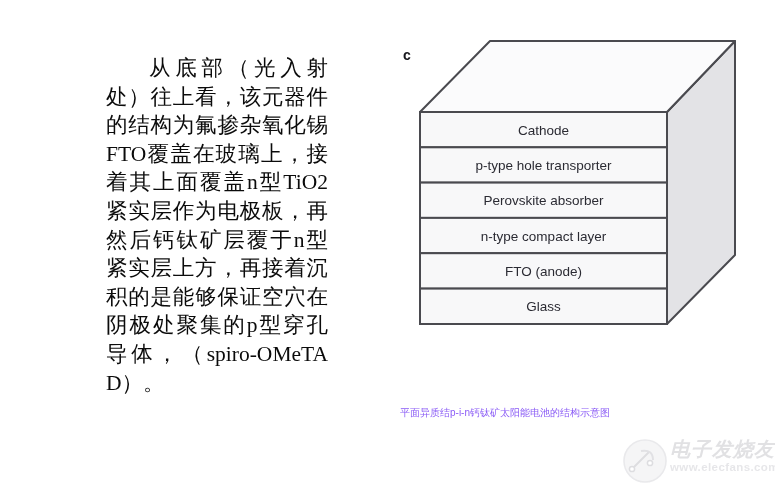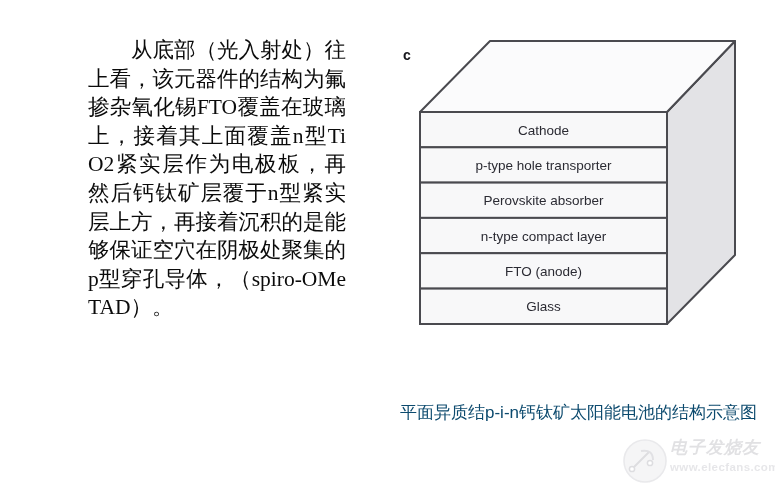--- a/index.html
+++ b/index.html
@@ -17,21 +17,21 @@
   }
 
   
   #text-column {
     position: absolute;
     left: 88px;
     top: 36px;
     width: 258px;
   }
   .para {
-    margin: 0;
+    margin: 18px;
     font-family: "Liberation Serif", "DejaVu Serif", serif;
     font-size: 21.5px;
     line-height: 28.6px;
     color: #0b0b0b;
     text-align: justify;
     text-justify: inter-ideograph;
     text-indent: 2em;
     letter-spacing: 0px;
     word-break: break-all;
   }
@@ -66,22 +66,22 @@
     font-size: 13.5px;
     fill: #2b2b33;
   }
 
   #figure-caption {
     position: absolute;
     left: 10px;
     top: 403px;
     width: 372px;
     font-family: "Liberation Sans", "DejaVu Sans", sans-serif;
-    font-size: 17px;
-    color: #0c4a6e;
+    font-size: 10px;
+    color: #8b5cf6;
     line-height: 20px;
     white-space: nowrap;
   }
 
   
   #watermark {
     position: absolute;
     left: 622px;
     top: 436px;
     width: 148px;
@@ -92,21 +92,21 @@
   #watermark-mark {
     position: absolute;
     left: 0px;
     top: 2px;
   }
   #watermark-cn {
     position: absolute;
     left: 48px;
     top: 3px;
     font-family: "Liberation Serif", "DejaVu Serif", serif;
-    font-size: 17px;
+    font-size: 20px;
     font-style: italic;
     font-weight: bold;
     color: #cfcfd3;
     letter-spacing: 1px;
     line-height: 1;
     white-space: nowrap;
   }
   #watermark-url {
     position: absolute;
     left: 48px;

